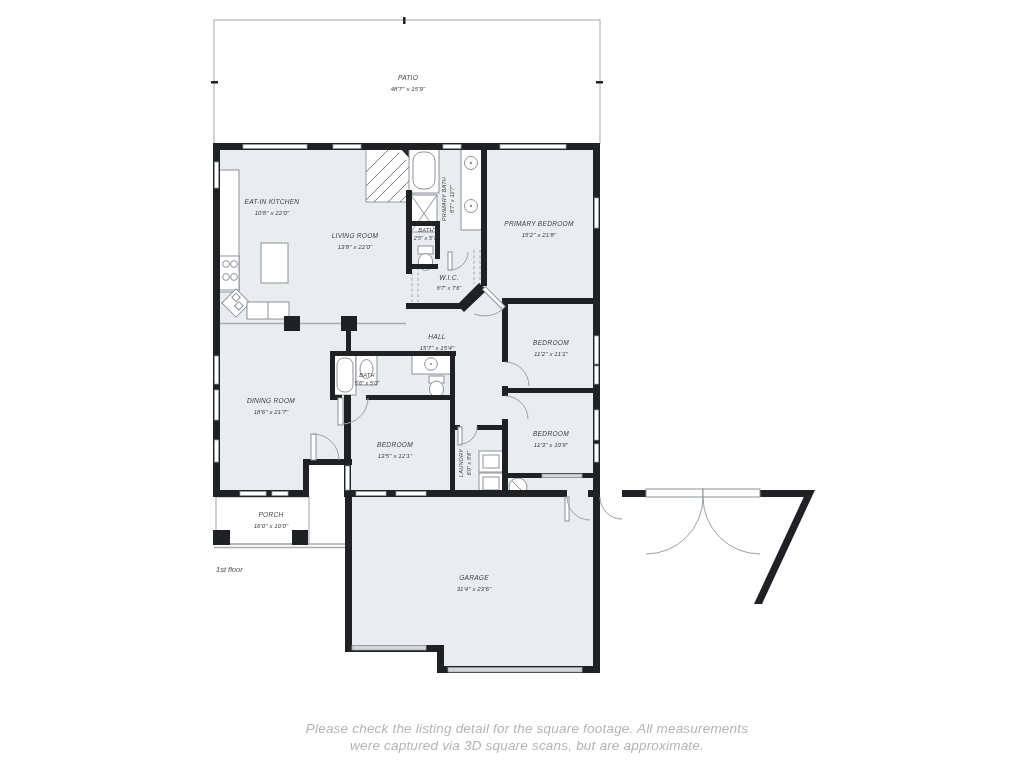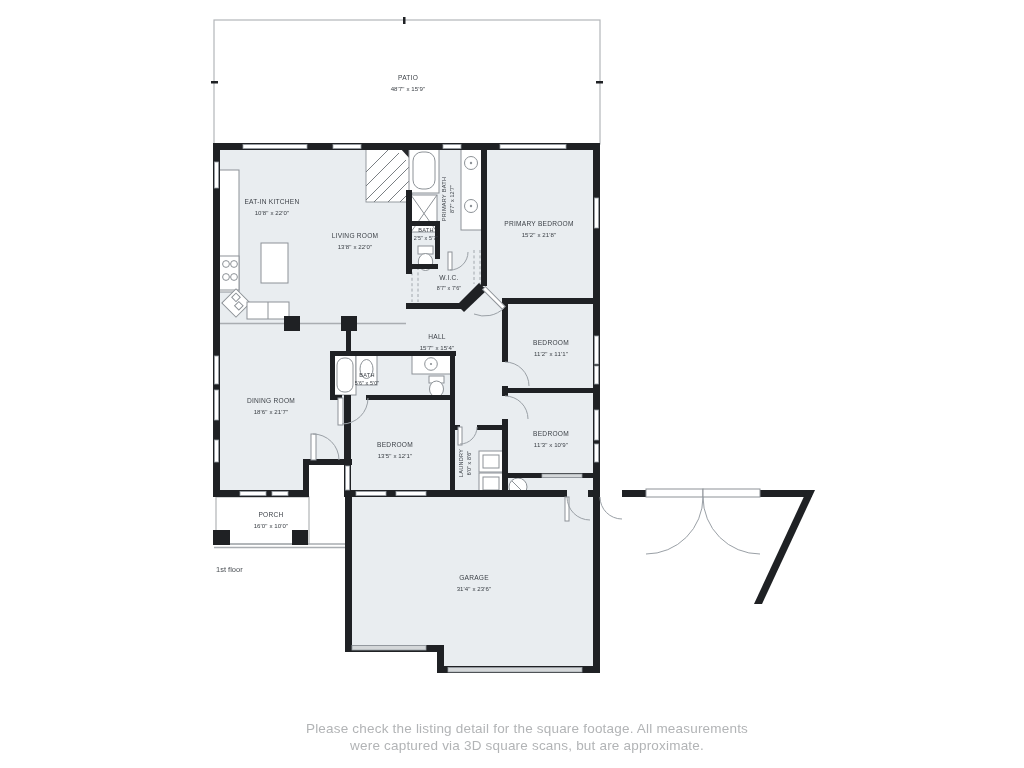--- a/index.html
+++ b/index.html
@@ -1,17 +1,17 @@
 <!DOCTYPE html>
 <html><head>
 <meta charset="utf-8">
 <style>
   html,body{margin:0;padding:0;background:#ffffff;}
   #stage{position:relative;width:1024px;height:768px;background:#ffffff;overflow:hidden;
-         font-family:"Liberation Sans",sans-serif;}
+         font-family:"Liberation Sans",sans-serif;font-style:italic;}
   svg{position:absolute;left:0;top:0;}
   .rn{font-family:"Liberation Sans",sans-serif;font-size:6.6px;fill:#3a3f45;text-anchor:middle;letter-spacing:.25px;}
   .rd{font-family:"Liberation Sans",sans-serif;font-size:6.1px;fill:#3a3f45;text-anchor:middle;letter-spacing:.1px;}
   .rn-sm{font-size:5.6px;}
   .rd-sm{font-size:5.4px;}
   .floor-lbl{font-family:"Liberation Sans",sans-serif;font-size:7.5px;fill:#4a4f54;}
   .wall{fill:#1f2124;}
   .fx{fill:#ffffff;stroke:#8d9297;stroke-width:1;}
   .fxl{stroke:#8d9297;stroke-width:1;fill:none;}
   .win{fill:#ffffff;stroke:#9aa0a6;stroke-width:0.8;}

